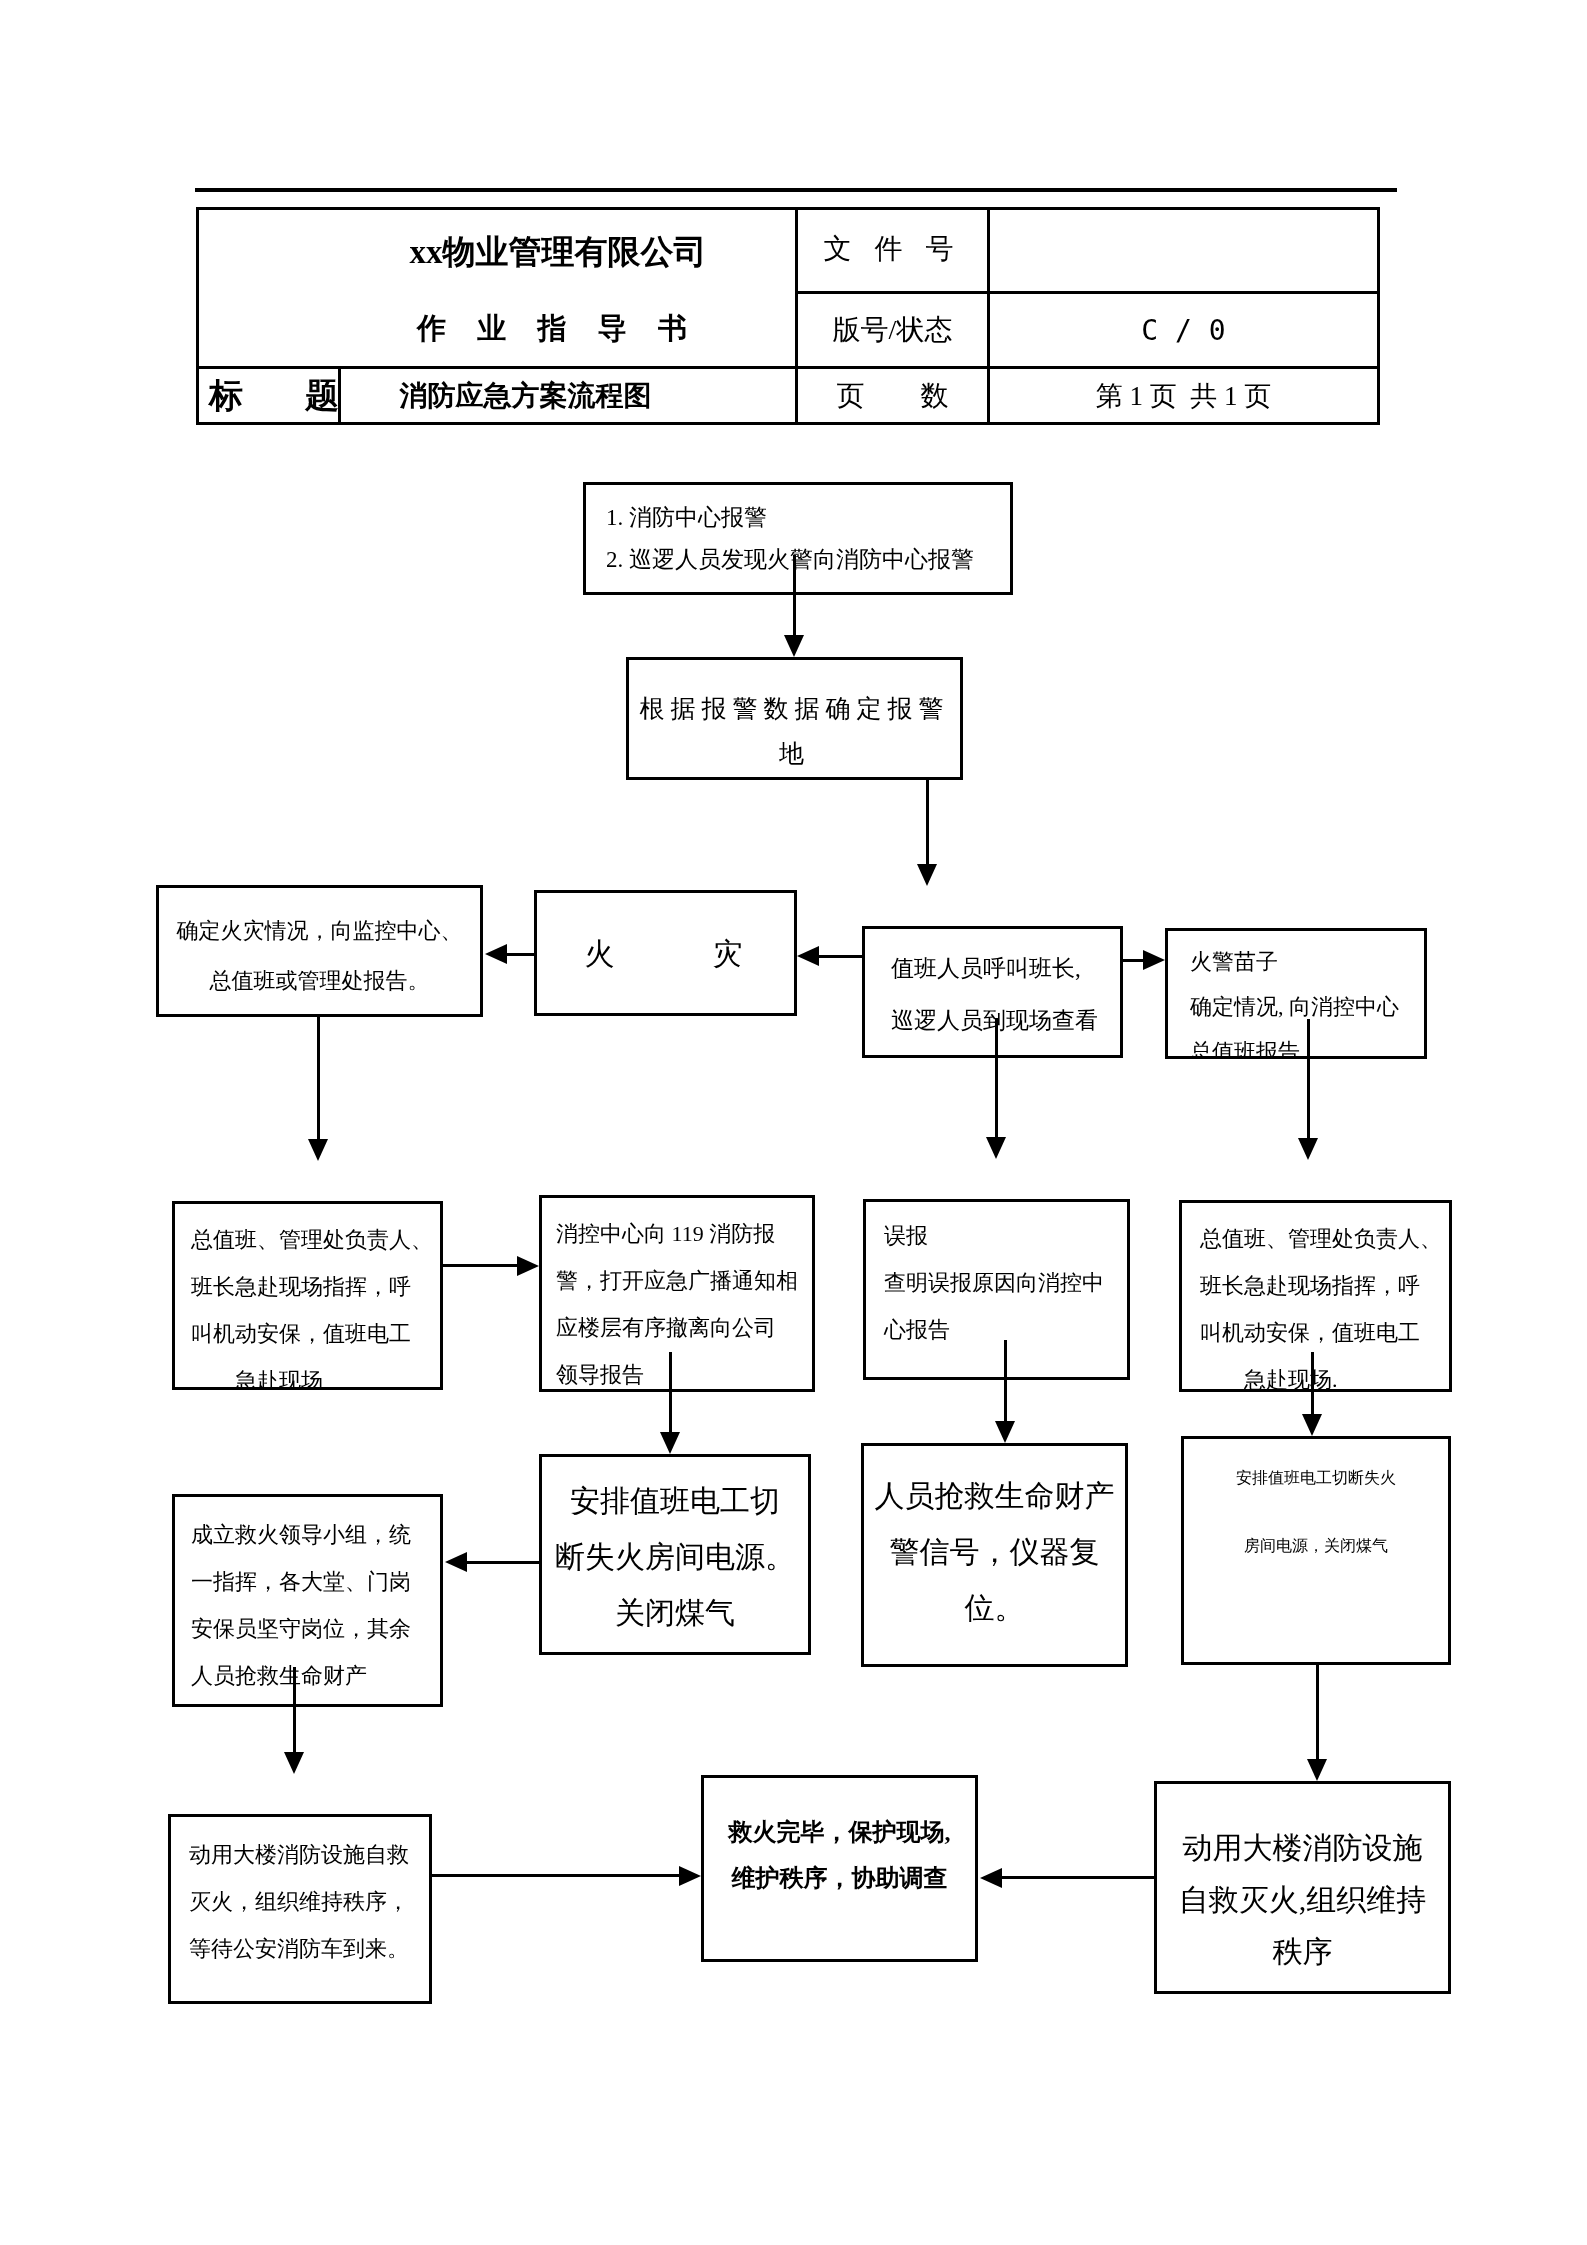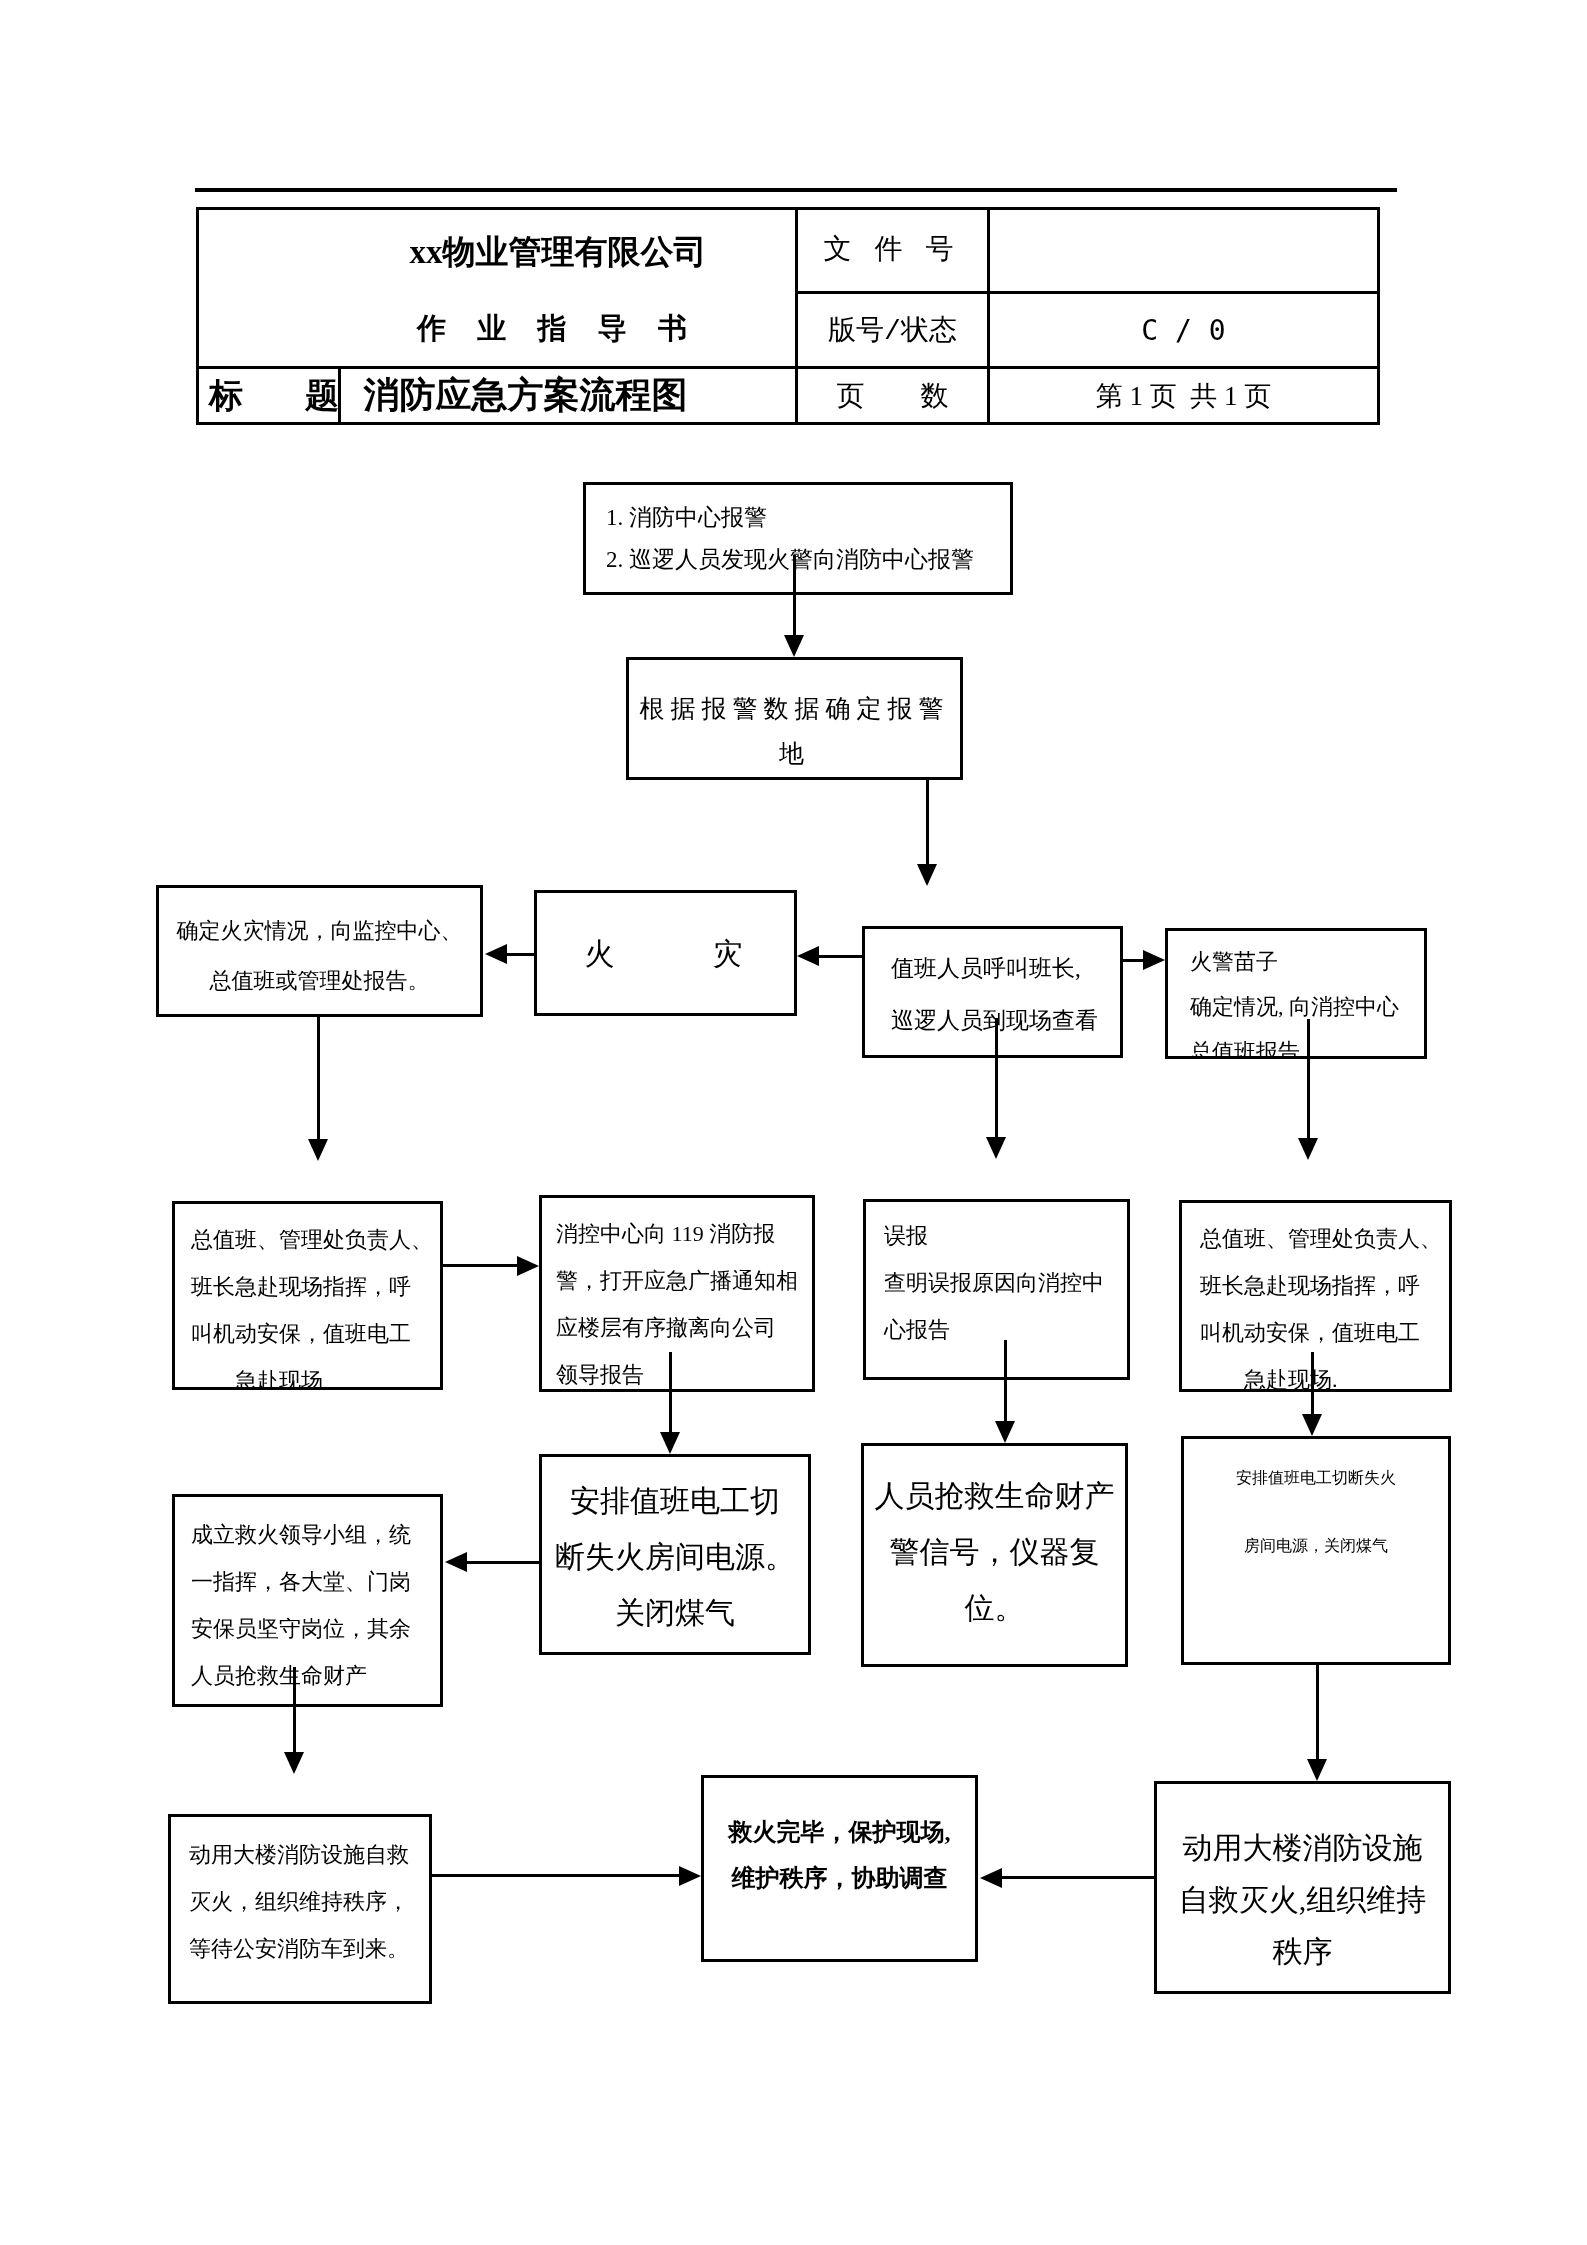--- a/index.html
+++ b/index.html
@@ -54,25 +54,25 @@
     <div class="vline" style="left:338px;top:366px;width:3px;height:58px;"></div>
     <div class="hline" style="left:795px;top:291px;width:585px;height:3px;"></div>
     <div class="hline" style="left:196px;top:366px;width:1184px;height:3px;"></div>
 
     <div class="cell bold" style="left:196px;top:214px;width:599px;height:76px;font-size:33px;padding-left:125px;box-sizing:border-box;">xx物业管理有限公司</div>
     <div class="cell bold" style="left:196px;top:296px;width:599px;height:66px;font-size:29px;letter-spacing:12px;padding-left:125px;box-sizing:border-box;">作 业 指 导 书</div>
 
     <div class="cell" style="left:798px;top:207px;width:189px;height:84px;letter-spacing:8px;">文 件 号</div>
     <div class="cell mono" style="left:990px;top:207px;width:387px;height:84px;"></div>
 
-    <div class="cell" style="left:798px;top:294px;width:189px;height:72px;font-family:Liberation Mono, monospace;">版号/状态</div>
+    <div class="cell" style="left:798px;top:294px;width:189px;height:72px;">版号/状态</div>
     <div class="cell mono" style="left:990px;top:294px;width:387px;height:72px;">C / 0</div>
 
     <div class="cell bold" style="left:199px;top:369px;width:164px;height:53px;font-size:34px;letter-spacing:14px;border-radius:17px;">标　题</div>
-    <div class="cell bold" style="left:341px;top:369px;width:454px;height:53px;font-size:36px;padding-right:85px;box-sizing:border-box;">消防应急方案流程图</div>
+    <div class="cell bold" style="left:341px;top:369px;width:454px;height:53px;font-size:28px;padding-right:85px;box-sizing:border-box;">消防应急方案流程图</div>
     <div class="cell" style="left:798px;top:369px;width:189px;height:53px;">页　　数</div>
     <div class="cell" style="left:990px;top:369px;width:387px;height:53px;font-size:27px;">第 1 页  共 1 页</div>
   </div>
 
   <div class="box left" style="left:583px;top:442px;width:430px;height:113px;line-height:42px;padding:12px 10px 0 20px;font-size:23px;">1. 消防中心报警
 2. 巡逻人员发现火警向消防中心报警</div>
 
   <div class="box topcenter" style="left:626px;top:657px;width:337px;height:123px;font-size:25px;line-height:45px;letter-spacing:6px;padding-top:26px;">根据报警数据确定报警地
 址</div>
 

